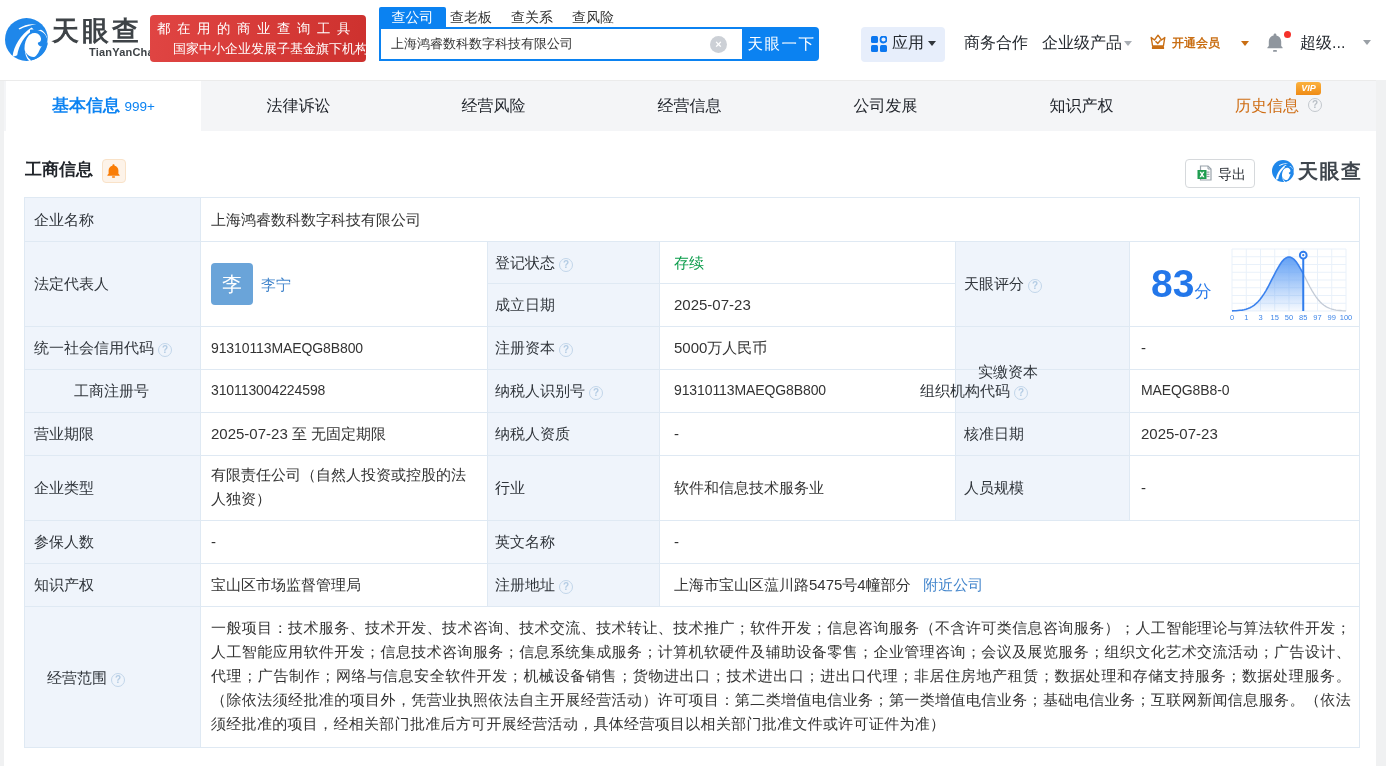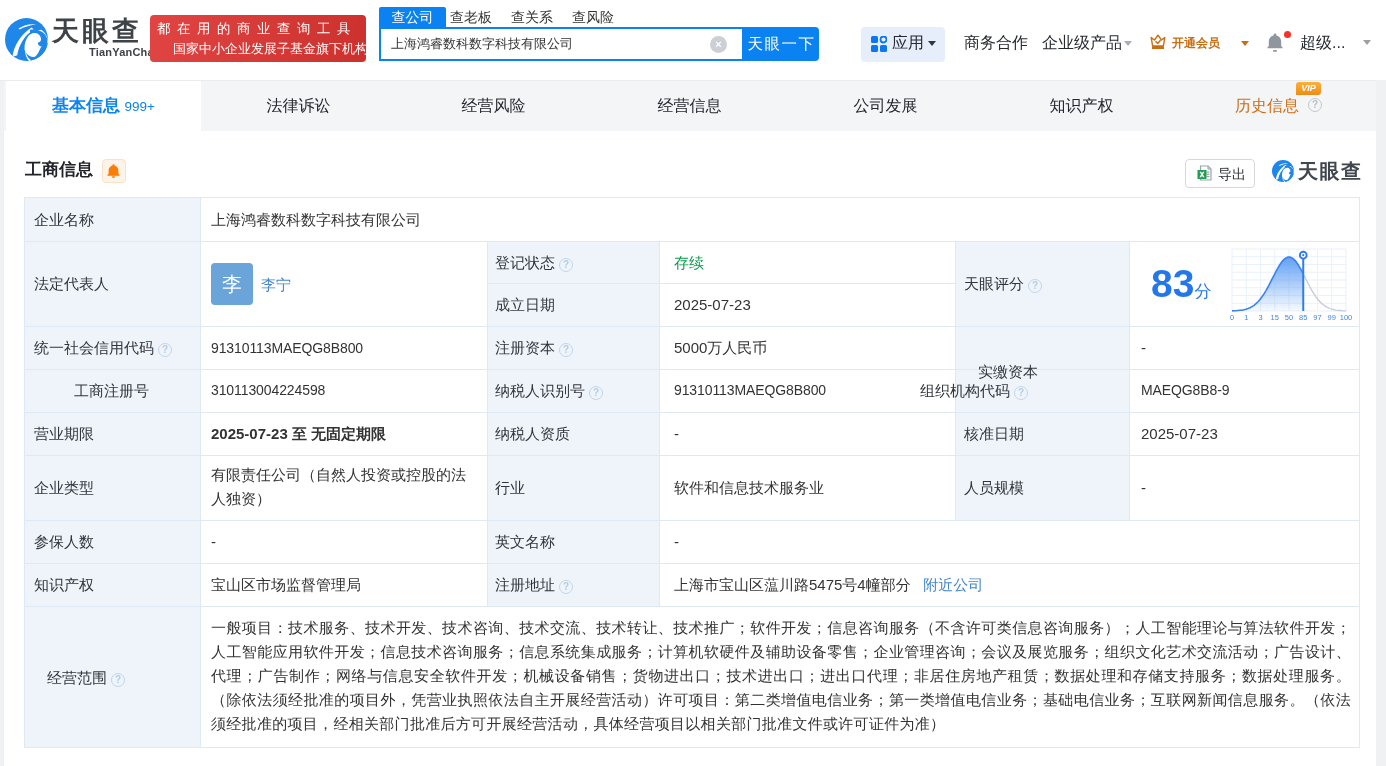--- a/index.html
+++ b/index.html
@@ -206,24 +206,24 @@
     <div class="abs lbl" style="left:470px;top:142px;">注册资本 <span class="q">?</span></div>
     <div class="abs t15" style="left:649px;top:142px;">5000万人民币</div>
     <div class="abs lbl" style="left:953px;top:142px;margin-top:24px;">实缴资本</div>
     <div class="abs t15" style="left:1116px;top:142px;">-</div>
 
     <div class="abs lbl" style="left:9px;top:184.5px;margin-left:40px;">工商注册号</div>
     <div class="abs t15 num" style="left:186px;top:185px;">310113004224598</div>
     <div class="abs lbl" style="left:470px;top:184.5px;">纳税人识别号 <span class="q">?</span></div>
     <div class="abs t15 num" style="left:649px;top:185px;">91310113MAEQG8B800</div>
     <div class="abs lbl" style="left:895px;top:184.5px;">组织机构代码 <span class="q">?</span></div>
-    <div class="abs t15 num" style="left:1116px;top:185px;">MAEQG8B8-9</div>
+    <div class="abs t15 num" style="left:1116px;top:185px;">MAEQG8B8-0</div>
 
     <div class="abs lbl" style="left:9px;top:227.5px;">营业期限</div>
-    <div class="abs t15" style="left:186px;top:227.5px;font-weight:bold;">2025-07-23 至 无固定期限</div>
+    <div class="abs t15" style="left:186px;top:227.5px;">2025-07-23 至 无固定期限</div>
     <div class="abs lbl" style="left:470px;top:227.5px;">纳税人资质</div>
     <div class="abs t15" style="left:649px;top:227.5px;">-</div>
     <div class="abs lbl" style="left:939px;top:227.5px;">核准日期</div>
     <div class="abs t15" style="left:1116px;top:227.5px;">2025-07-23</div>
 
     <div class="abs lbl" style="left:9px;top:282px;">企业类型</div>
     <div class="abs" style="left:186px;top:265px;width:262px;font-size:15px;color:#333;line-height:24px;">有限责任公司（自然人投资或控股的法人独资）</div>
     <div class="abs lbl" style="left:470px;top:282px;">行业</div>
     <div class="abs t15" style="left:649px;top:282px;">软件和信息技术服务业</div>
     <div class="abs lbl" style="left:939px;top:282px;">人员规模</div>

